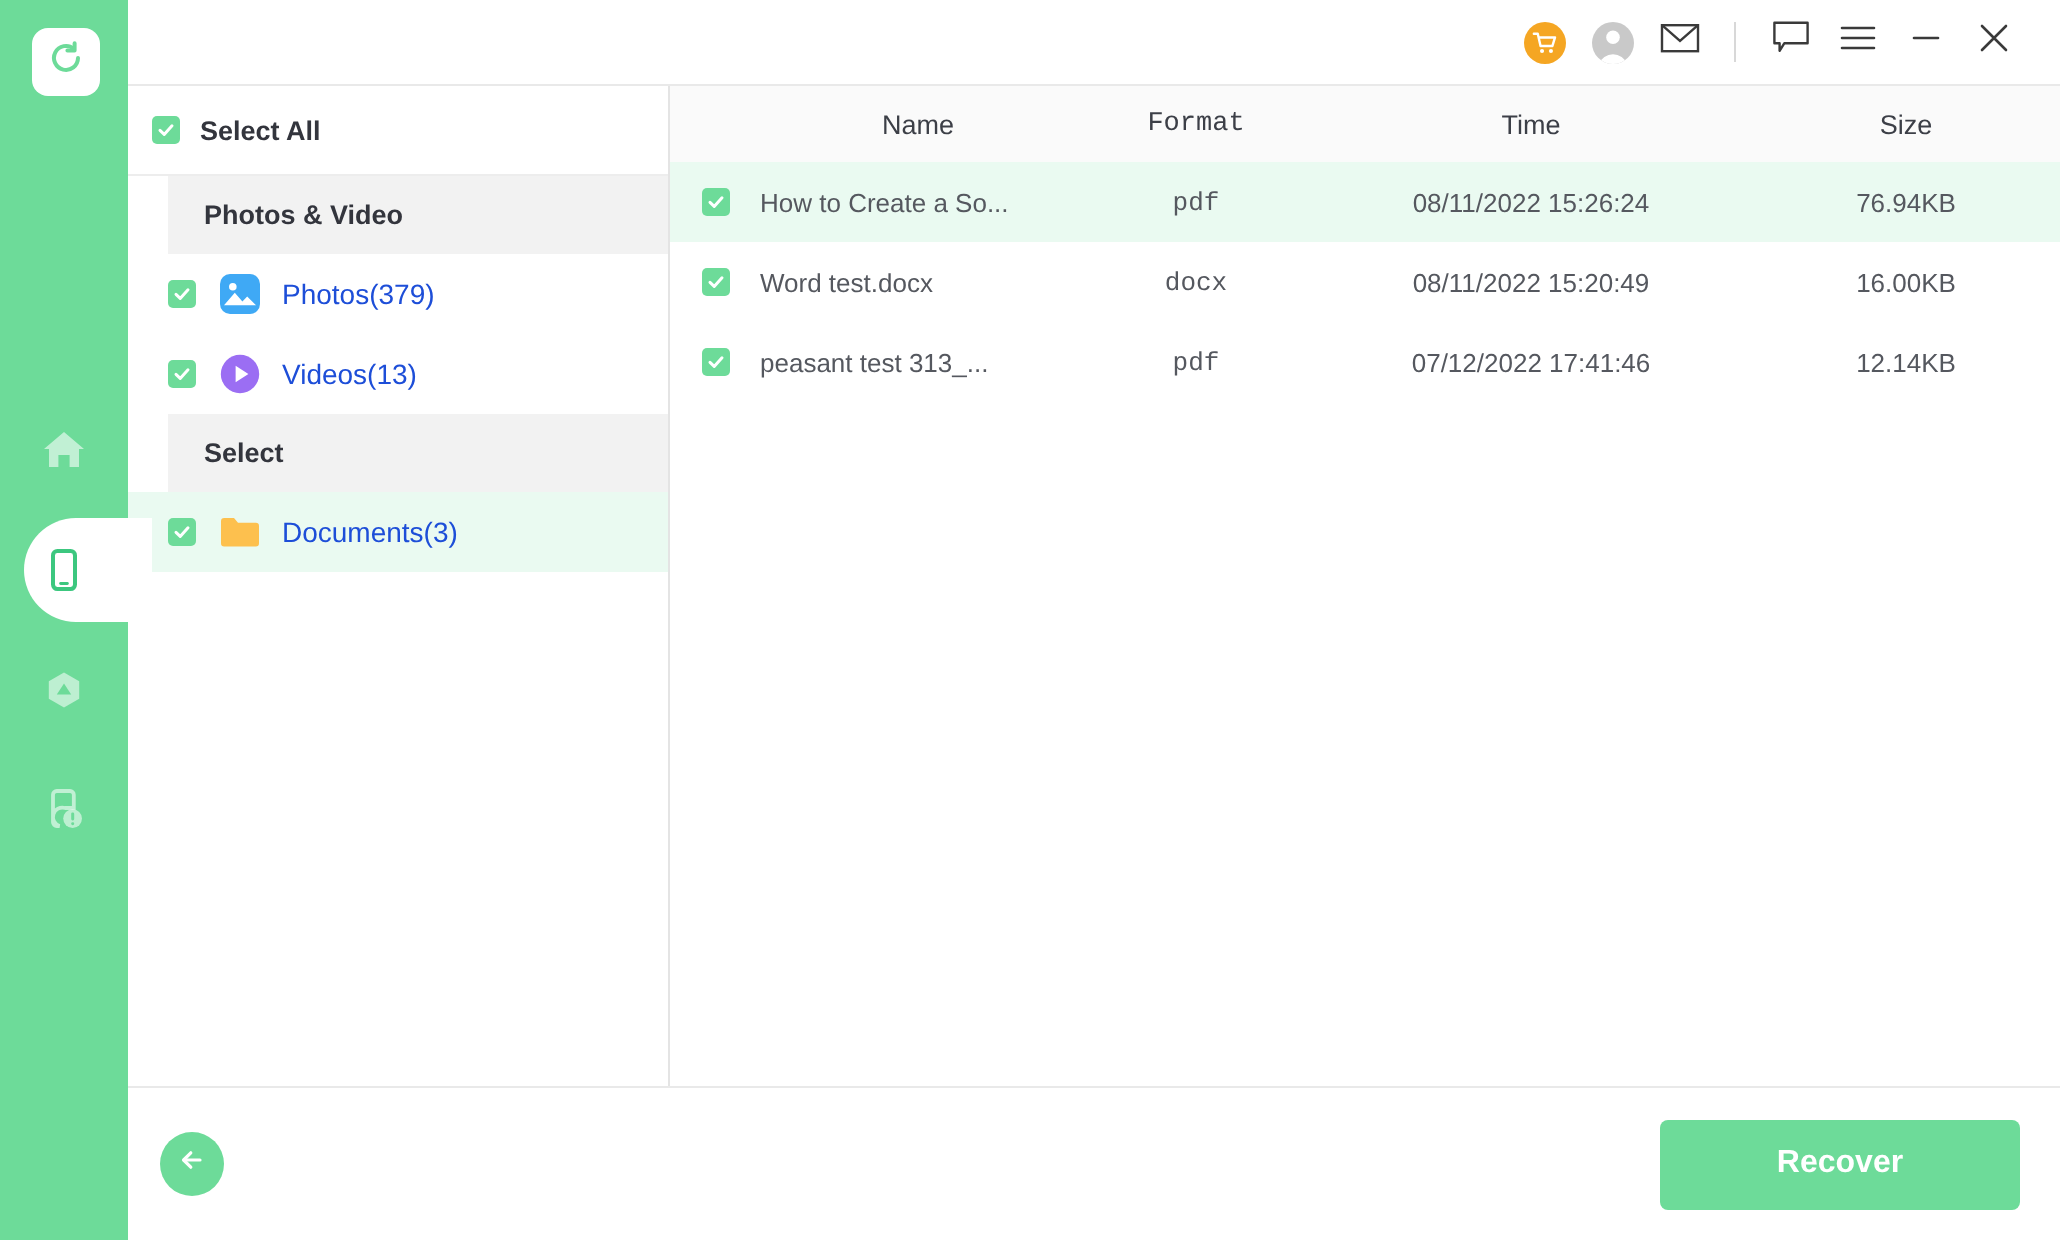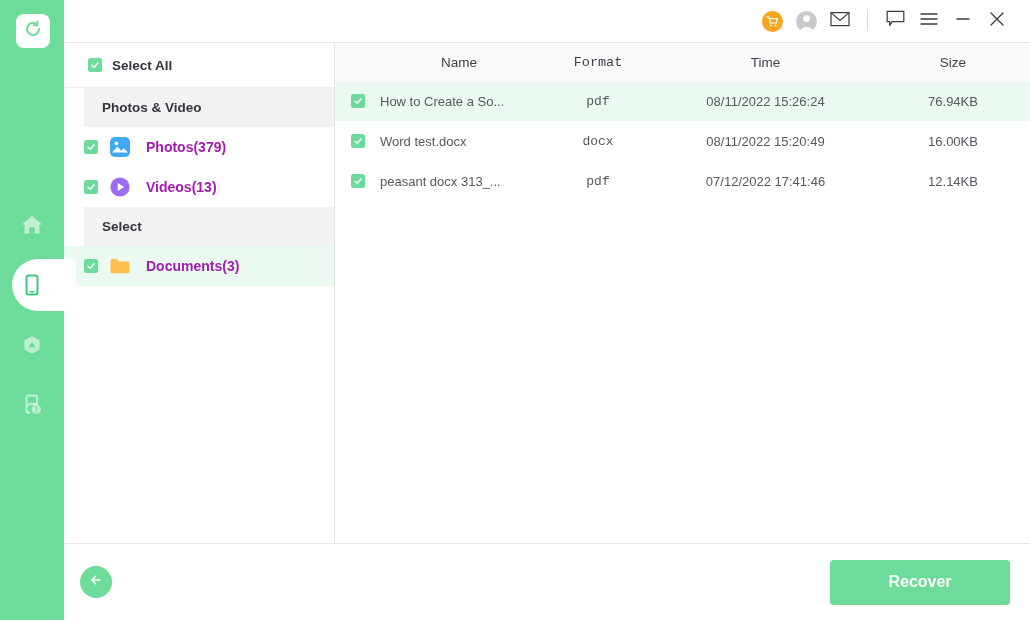--- a/index.html
+++ b/index.html
@@ -123,21 +123,21 @@
     border-right: 1px solid #e4e4e4;
     background: #ffffff;
     display: flex;
     flex-direction: column;
   }
   .selectall-row {
     height: 45px;
     flex: 0 0 45px;
     display: flex;
     align-items: center;
-    padding-left: 24px;
+    padding-left: 12px;
     border-bottom: 1px solid #ededed;
   }
   .selectall-label {
     font-size: 13.5px;
     font-weight: bold;
     color: #33353d;
     margin-left: 10px;
   }
   .cat-section-title {
     height: 39px;
@@ -158,24 +158,23 @@
     cursor: pointer;
   }
   .cat-row.selected { background: #eafaf1; }
   .cat-icon {
     width: 22px; height: 22px;
     margin-left: 11px;
     display: flex; align-items: center; justify-content: center;
     flex: 0 0 22px;
   }
   .cat-label {
-    margin-left: 15px;
+    margin-left: 10px;
     font-size: 14px;
-    color: #a21caf;
-    font-weight: bold;
+    color: #1d4ed8;
   }
 
   
   .cb {
     width: 14px; height: 14px;
     border-radius: 2.5px;
     background: #6ddb99;
     display: flex; align-items: center; justify-content: center;
     flex: 0 0 14px;
     cursor: pointer;
@@ -510,21 +509,21 @@
           </div>
 
           <div class="trow">
             <div class="col-check">
               <span class="cb">
                 <svg width="10" height="10" viewBox="0 0 10 10">
                     <path d="M2 5.2 L4.1 7.2 L8 2.9" fill="none" stroke="#ffffff" stroke-width="1.5" stroke-linecap="round" stroke-linejoin="round"></path>
                   </svg>
               </span>
             </div>
-            <div class="col-name">peasant docx 313_...</div>
+            <div class="col-name">peasant test 313_...</div>
             <div class="col-format">pdf</div>
             <div class="col-time">07/12/2022 17:41:46</div>
             <div class="col-size">12.14KB</div>
           </div>
 
         </div>
       </div>
     </div>
 
     <div class="footer">

